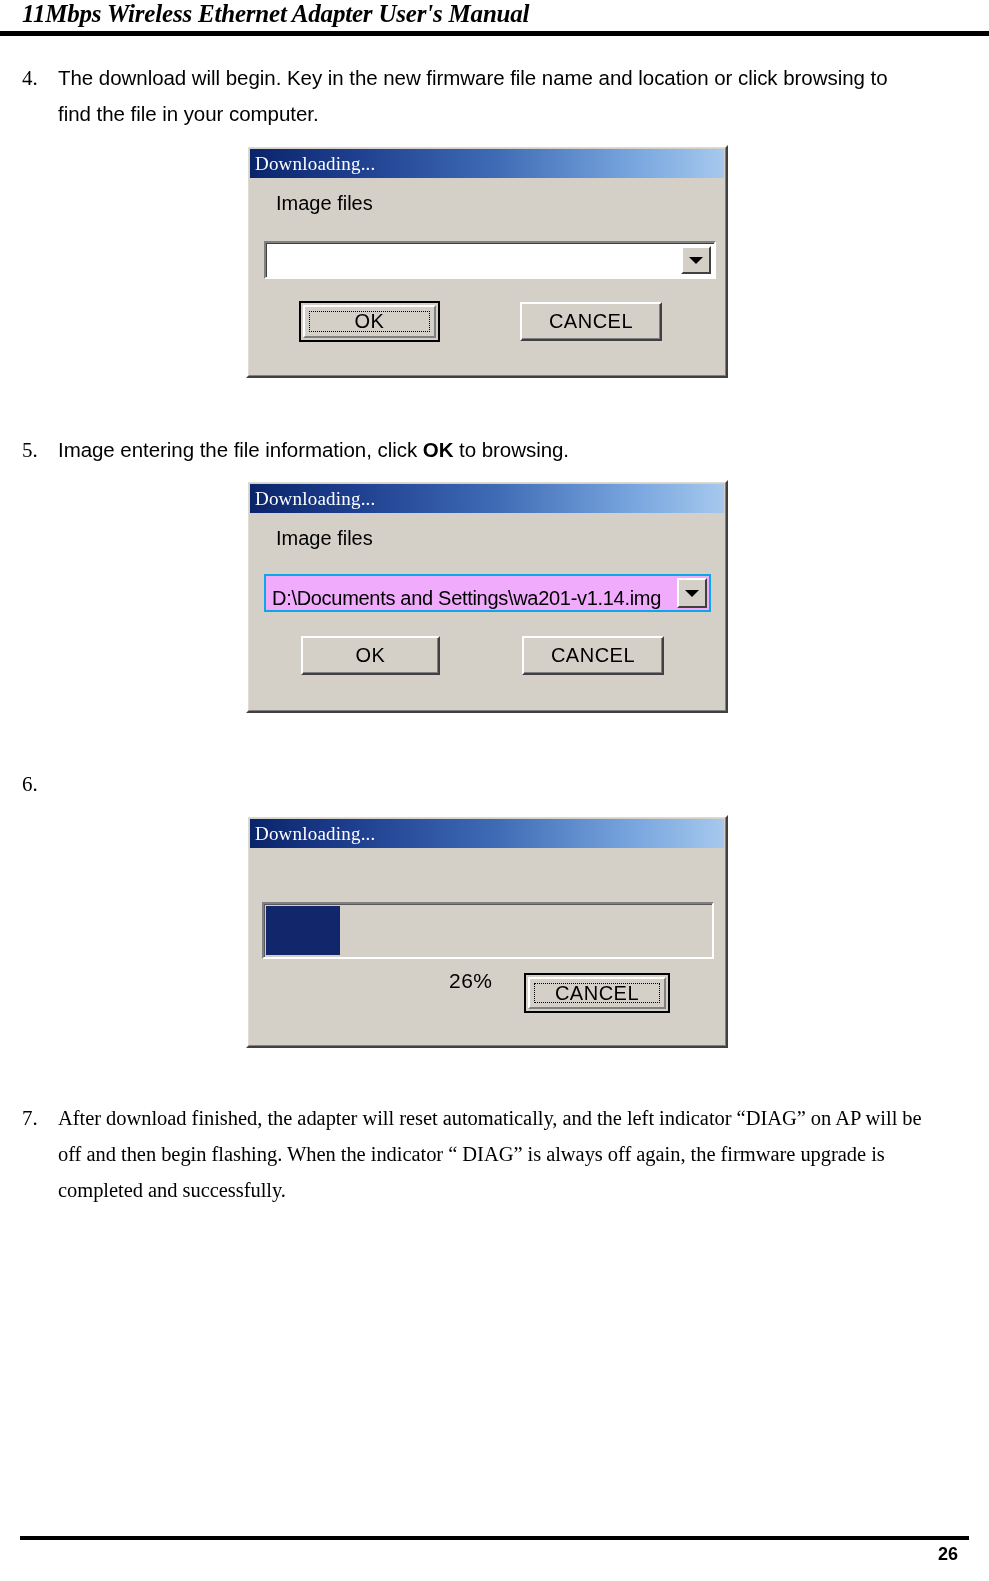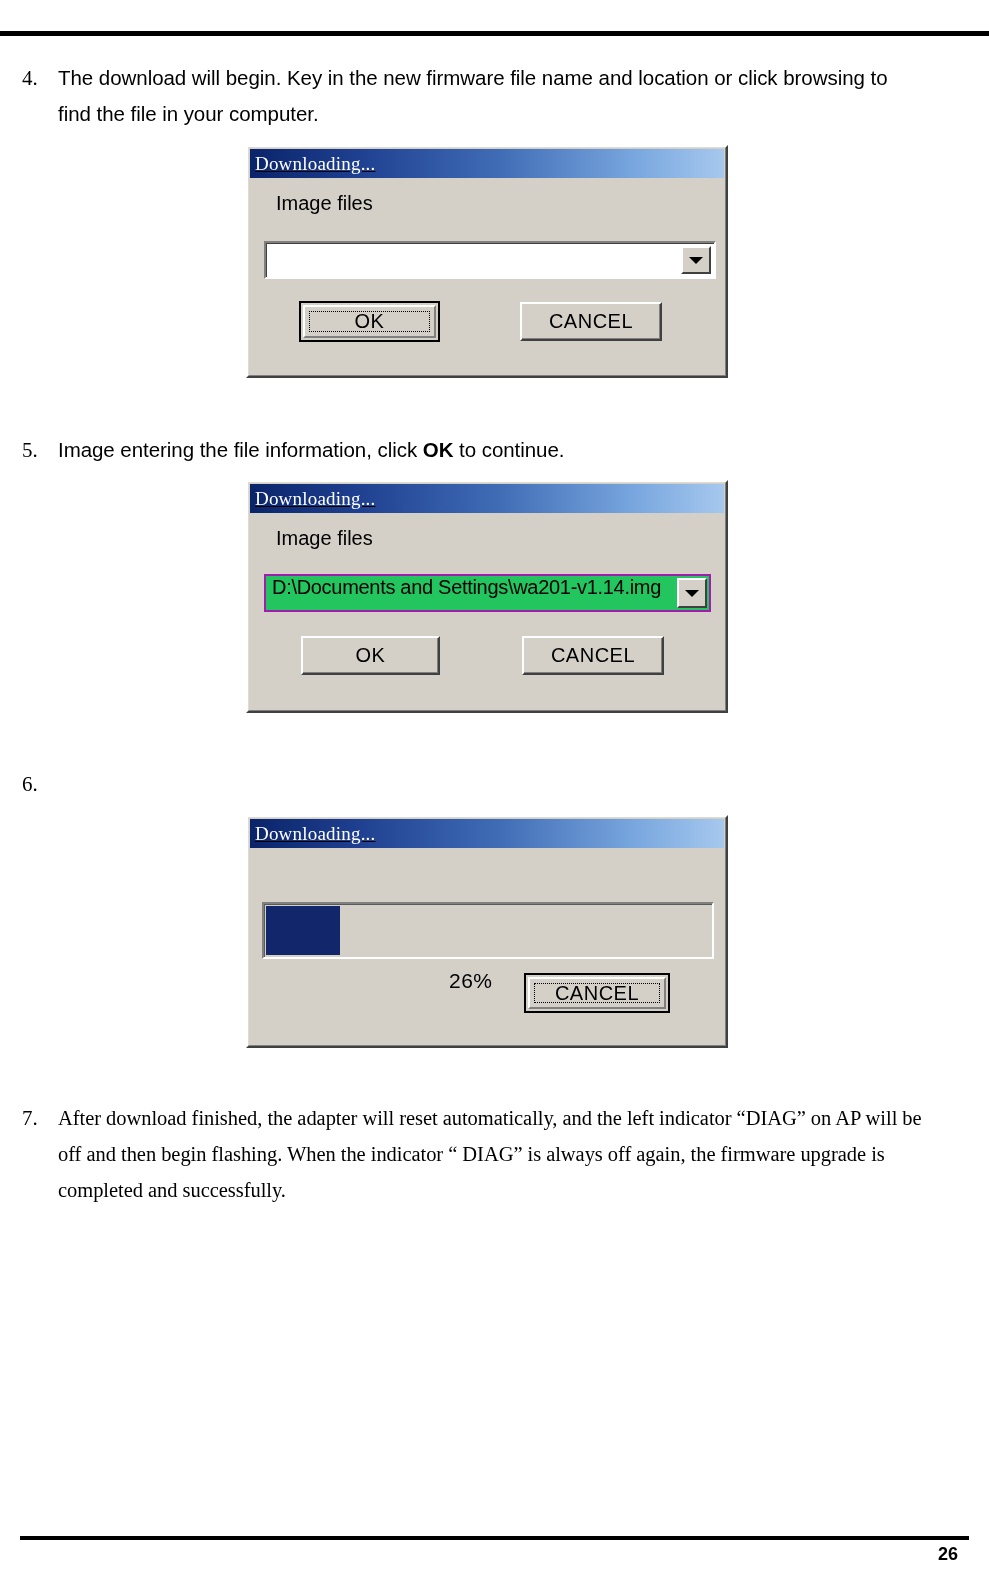--- a/index.html
+++ b/index.html
@@ -106,21 +106,20 @@
   }
   .titlebar {
     position: absolute;
     left: 2px;
     top: 2px;
     right: 2px;
     height: 29px;
     background: linear-gradient(to right, #0a246a 0%, #1e3f8f 22%, #3f6bb5 52%, #7aa8df 82%, #a6c8ee 100%);
     display: flex;
     align-items: center;
-    text-decoration: underline;
   }
   .titlebar-text {
     color: #ffffff;
     font-family: "Liberation Serif", serif;
     font-size: 19px;
     padding-left: 5px;
     letter-spacing: 0.2px;
     white-space: nowrap;
   }
 
@@ -147,25 +146,25 @@
     position: absolute;
     inset: 0;
     border-top: 1px solid #404040;
     border-left: 1px solid #404040;
     box-sizing: border-box;
     pointer-events: none;
   }
   
   .combo-flat {
     position: absolute;
-    background: #22c55e;
-    border: 2px solid #a21caf;
-    box-sizing: border-box;
-    display: flex;
-    align-items: flex-start;
+    background: #f0abfc;
+    border: 2px solid #0ea5e9;
+    box-sizing: border-box;
+    display: flex;
+    align-items: flex-end;
   }
   .combo-value {
     font-family: "Liberation Sans", sans-serif;
     font-size: 20px;
     padding-left: 6px;
     white-space: nowrap;
     letter-spacing: -0.3px;
   }
   .combo-arrow-btn {
     position: absolute;
@@ -281,20 +280,21 @@
     position: absolute;
     font-family: "Liberation Sans", sans-serif;
     font-size: 21px;
     letter-spacing: 0.5px;
   }
 </style>
 </head>
 <body>
 
 <div class="page-header">
+  <div class="header-title">11Mbps Wireless Ethernet Adapter User's Manual</div>
   <div class="header-rule"></div>
 </div>
 
 <div class="step" style="left:0px; top:60px; width:900px;">
   <div class="step-num">4.</div>
   <div class="step-body">
     <span>The download will begin. Key in the new firmware file name and location or click browsing to find the file in your computer.</span>
   </div>
 </div>
 
@@ -323,21 +323,21 @@
 
   <div class="btn" style="left:272px; top:155px; width:142px; height:39px;">
     <div class="btn-in"></div>
     <span>CANCEL</span>
   </div>
 </div>
 
 <div class="step" style="left:0px; top:432px; width:900px;">
   <div class="step-num">5.</div>
   <div class="step-body">
-    <span>Image entering the file information, click </span><b>OK</b><span> to continue.</span>
+    <span>Image entering the file information, click </span><b>OK</b><span> to browsing.</span>
   </div>
 </div>
 
 <div class="dlg" style="left:246px; top:480px; width:482px; height:233px;">
   <div class="dlg-inner"></div>
 
   <div class="titlebar">
     <span class="titlebar-text">Downloading...</span>
   </div>
 

